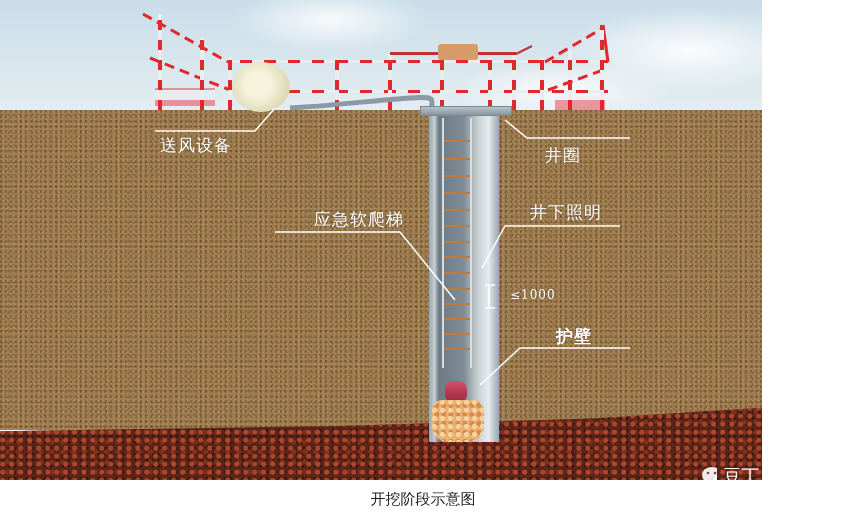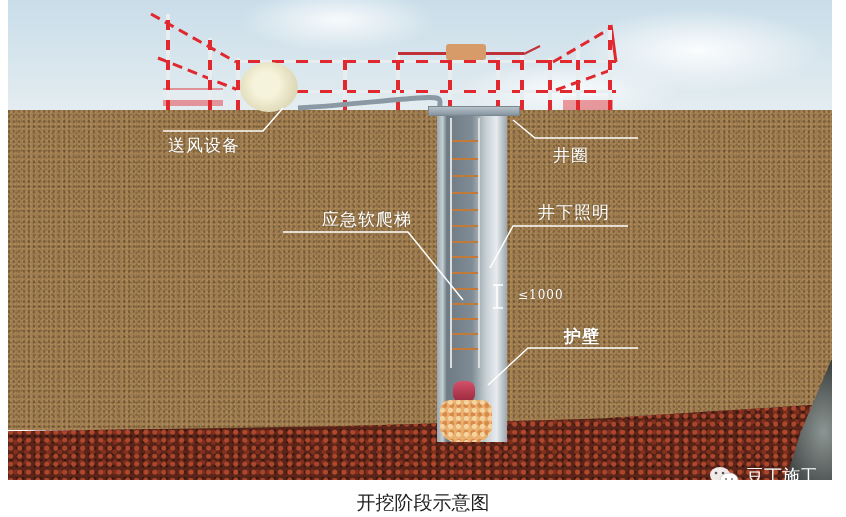--- a/index.html
+++ b/index.html
@@ -1,17 +1,17 @@
 <!DOCTYPE html>
 <html><head>
 <meta charset="utf-8">
 <style>
   * { margin:0; padding:0; box-sizing:border-box; }
   body { width:846px; height:517px; background:#ffffff; position:relative; overflow:hidden; font-family:"DejaVu Sans","Liberation Sans",sans-serif; }
-  .scene { position:absolute; left:8px; top:0; width:824px; height:480px; overflow:hidden; }
+  .scene { position:absolute; left:0; top:0; width:762px; height:480px; overflow:hidden; }
   .sky { position:absolute; left:0; top:0; width:846px; height:112px;
     background: radial-gradient(ellipse 180px 60px at 690px 50px, rgba(255,255,255,0.9), rgba(255,255,255,0) 70%),
                 radial-gradient(ellipse 140px 45px at 330px 20px, rgba(255,255,255,0.85), rgba(255,255,255,0) 70%),
                 radial-gradient(ellipse 160px 40px at 560px 90px, rgba(255,255,255,0.8), rgba(255,255,255,0) 70%),
                 linear-gradient(#c9dde9, #e4edf1); }
   .soil { position:absolute; left:0; top:110px; width:846px; height:320px;
     background-color:#9b7b4f;
     background-image:
       radial-gradient(circle at 20% 30%, rgba(60,40,20,0.35) 1px, transparent 1.5px),
       radial-gradient(circle at 70% 60%, rgba(200,160,100,0.35) 1px, transparent 1.5px),
@@ -36,21 +36,21 @@
   .ladder-rail { position:absolute; top:118px; width:2px; height:250px; background:#d8dde0; }
   .rung { position:absolute; left:444px; width:26px; height:2px; background:#c27a3a; }
   .debris { position:absolute; left:432px; top:400px; width:52px; height:42px; border-radius:10px 10px 16px 16px;
     background: radial-gradient(circle at 30% 30%, #f4d4a0 2px, transparent 3px), radial-gradient(circle at 70% 60%, #d88a4a 2px, transparent 3px), #e9b070;
     background-size:8px 8px, 7px 9px, auto; }
   .bucket { position:absolute; left:445px; top:381px; width:22px; height:20px; border-radius:8px 8px 6px 6px; background:linear-gradient(#d4506a,#9b2a3e); }
   .blower { position:absolute; left:232px; top:62px; width:58px; height:50px; border-radius:50%; background:radial-gradient(circle at 45% 45%, #f6f3dc 30%, #e4e0c0 60%, #cfcaa6); }
   .label { position:absolute; color:#ffffff; font-size:17px; letter-spacing:1px; text-shadow:0 0 2px rgba(0,0,0,0.3); white-space:nowrap; }
   .dim-label { font-family:"DejaVu Serif","Liberation Serif",serif; font-size:12px; }
   .leader { position:absolute; left:0; top:0; }
-  .caption { position:absolute; left:0; width:846px; top:490px; text-align:center; font-size:19px; color:#222; }
+  .caption { position:absolute; left:0; width:846px; top:490px; text-align:center; font-size:15px; color:#222; }
   .watermark { position:absolute; left:700px; top:464px; display:flex; align-items:flex-start; gap:6px; color:#ffffff; font-size:18px; }
 </style>
 </head>
 <body>
 
 <div class="scene">
   <div class="sky"></div>
   <div class="soil"></div>
   <div class="rock"></div>
   <div class="darkrock"></div>

